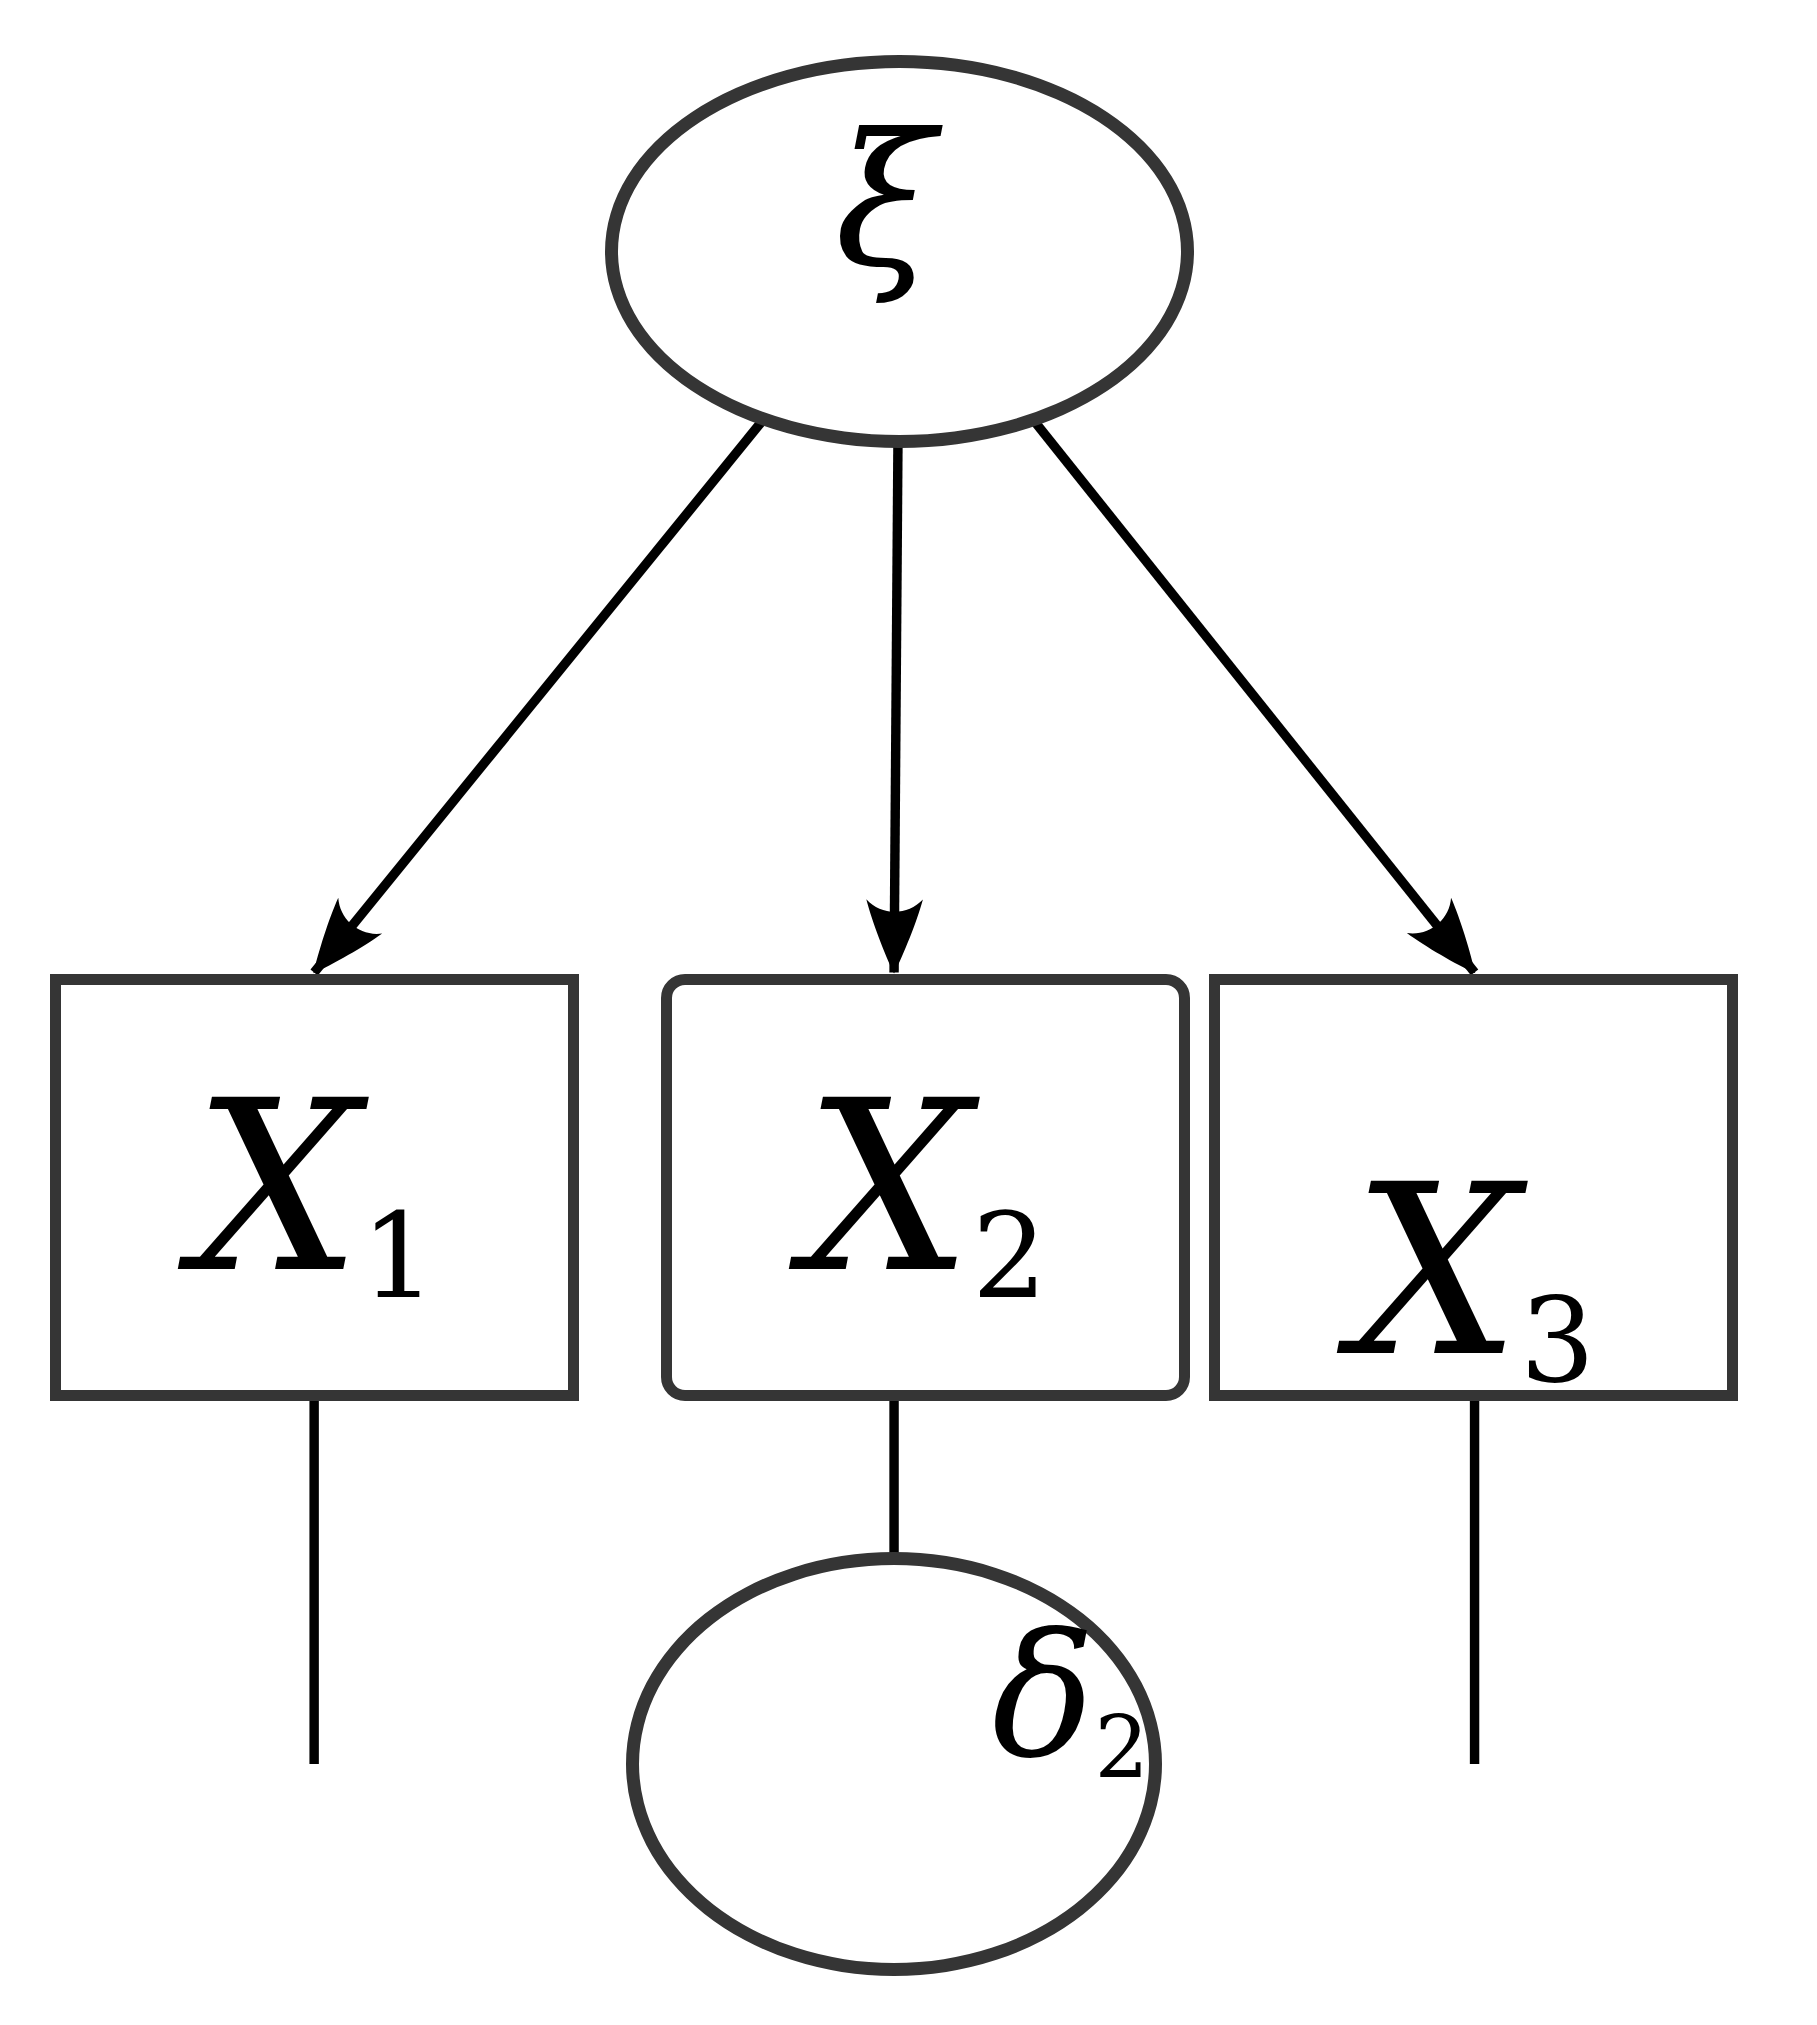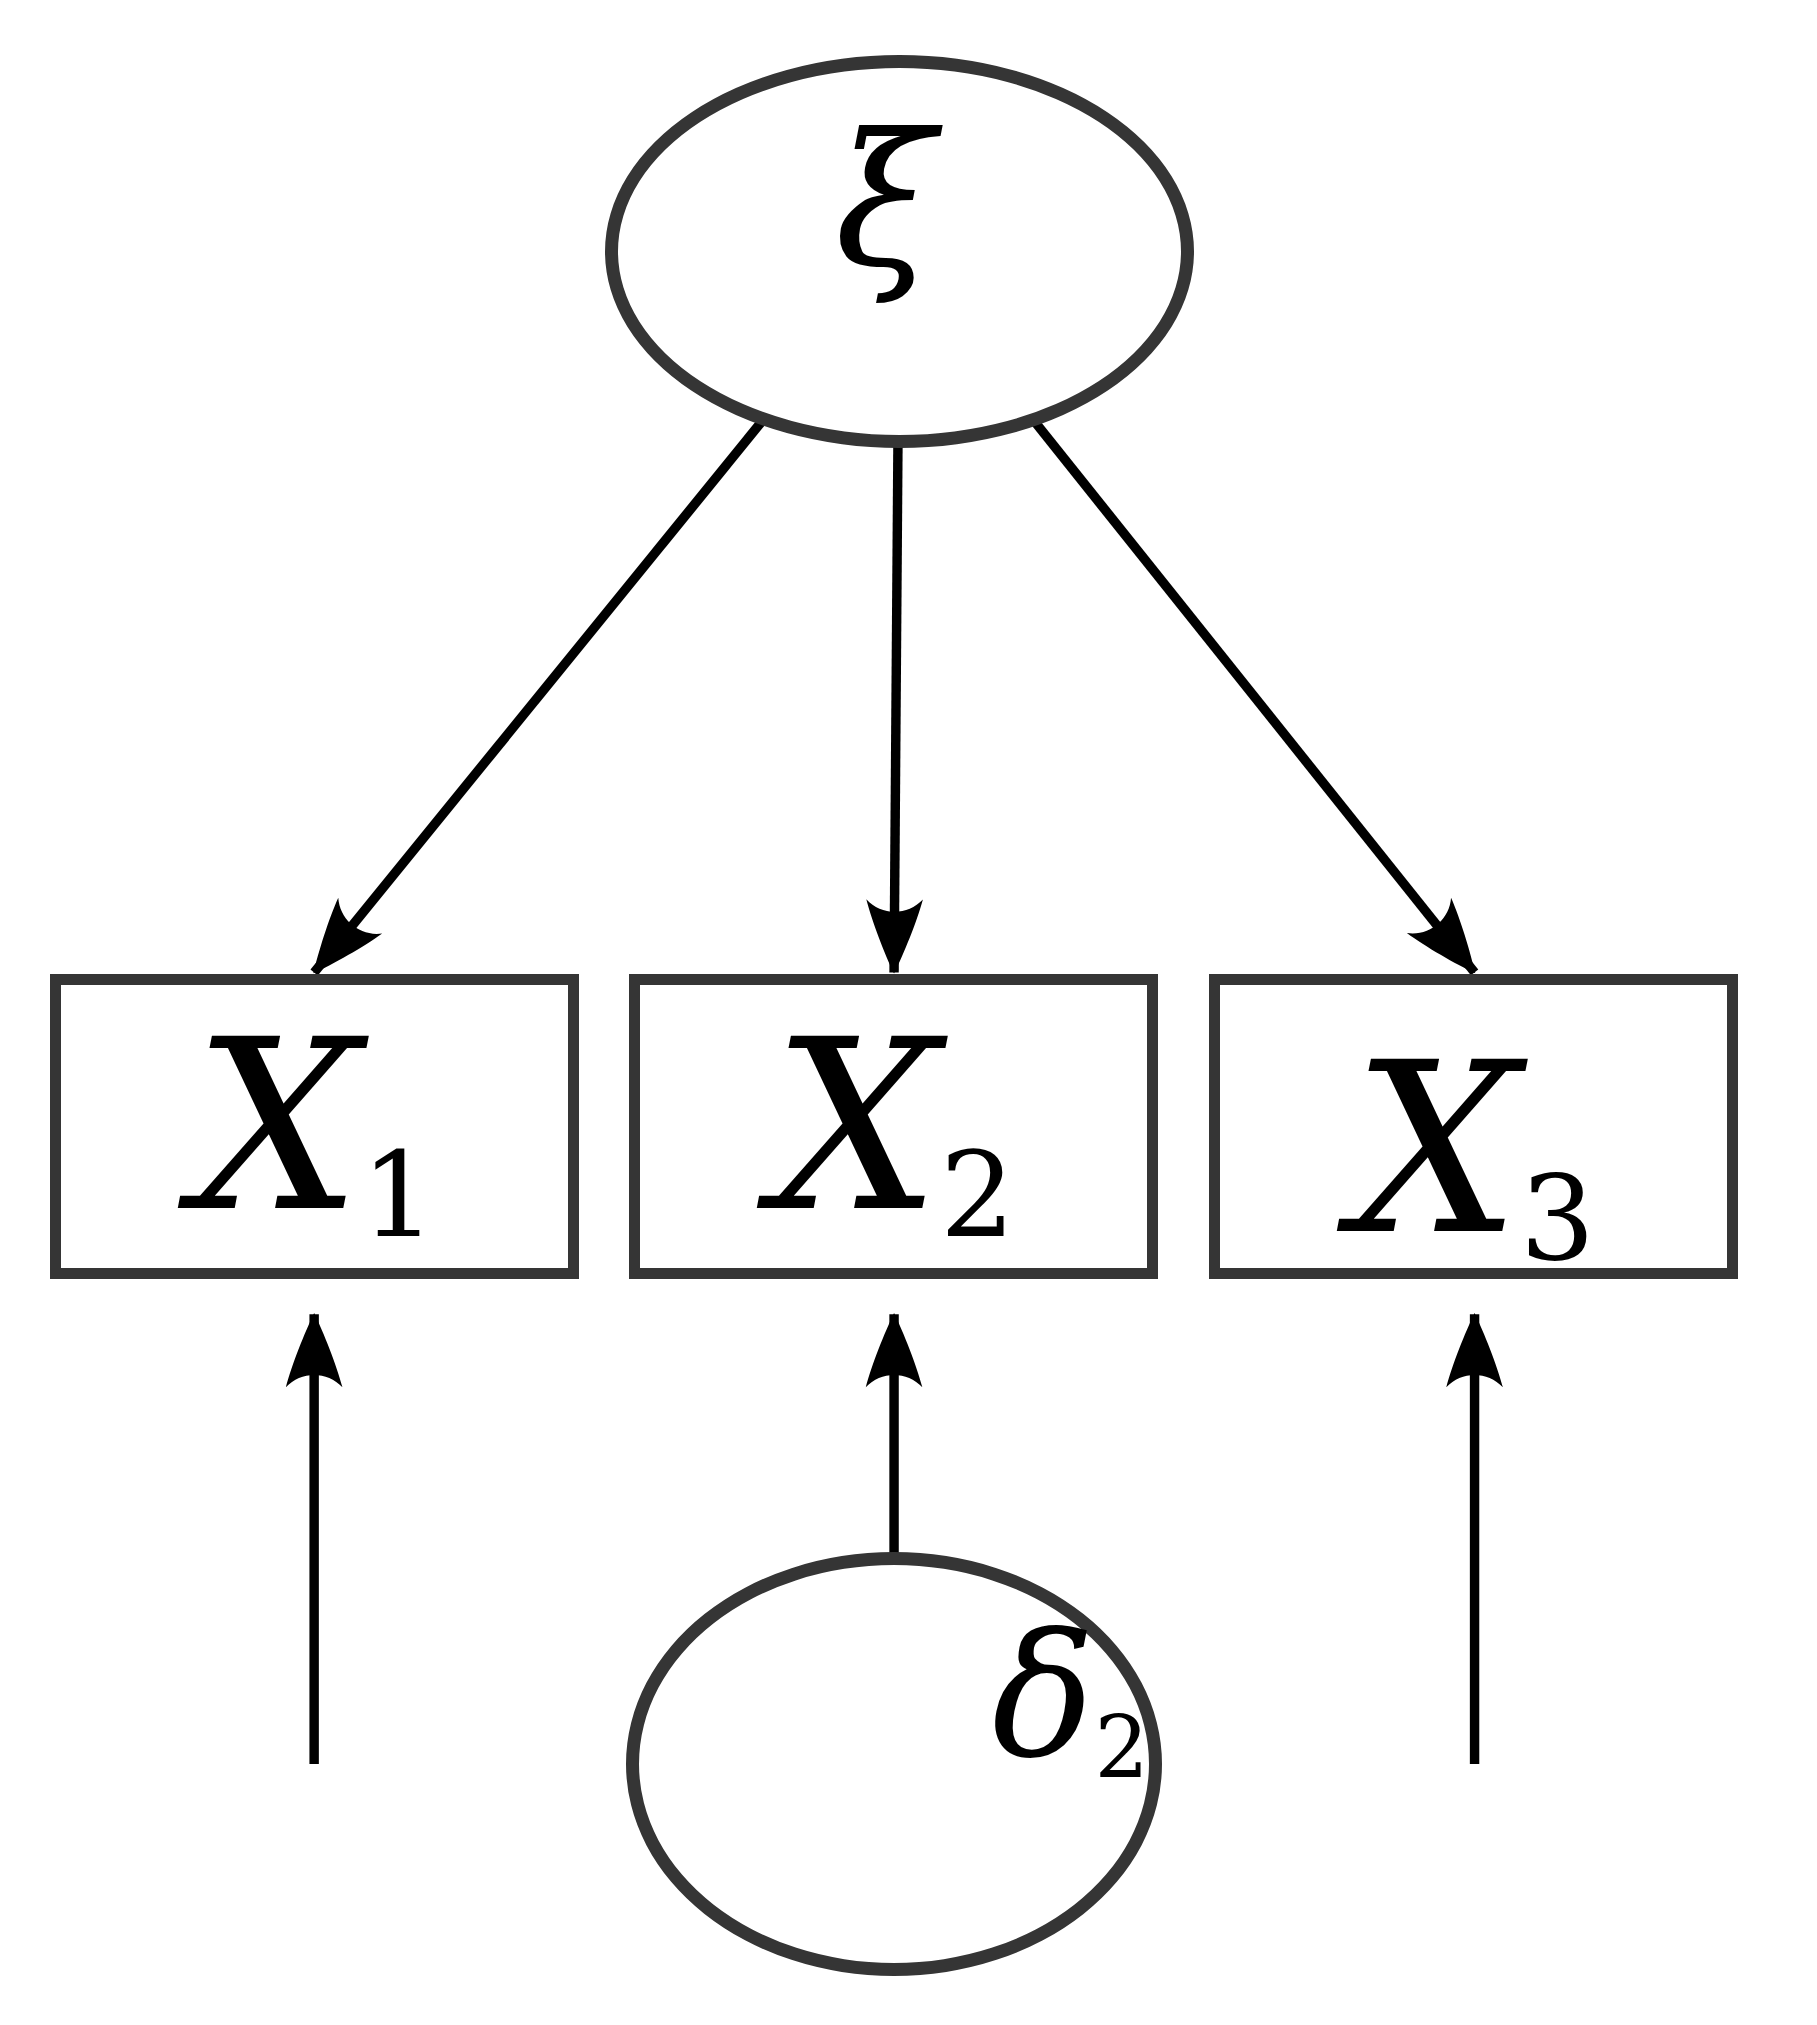--- a/index.html
+++ b/index.html
@@ -37,23 +37,23 @@
   .sub{
     display:inline-block;
     font-style:normal;
     font-size:0.5em;
     transform:translateY(0.24em);
   }
   
   #node-xi{left:605px;top:55px;width:589px;height:393px;}
   #node-xi .lbl{font-size:183px;transform:translate(-14.7px,-50px);}
   
-  .xrect{top:974px;width:529px;height:305px;}
+  .xrect{top:974px;width:529px;height:427px;}
   #node-x1{left:50px;}
-  #node-x2{left:629px;}
+  #node-x2{left:661px;border-radius:24px;}
   #node-x3{left:1209px;align-items:flex-end;}
   .xrect .lbl{font-size:236px;}
   
   .derr{top:1552px;width:536px;height:424px;}
   #node-d1{left:46px;}
   #node-d2{left:626px;justify-content:flex-end;}
   #node-d3{left:1206px;}
   .derr .lbl{font-size:171px;transform:translateY(-68px);}
 </style>
 </head>

